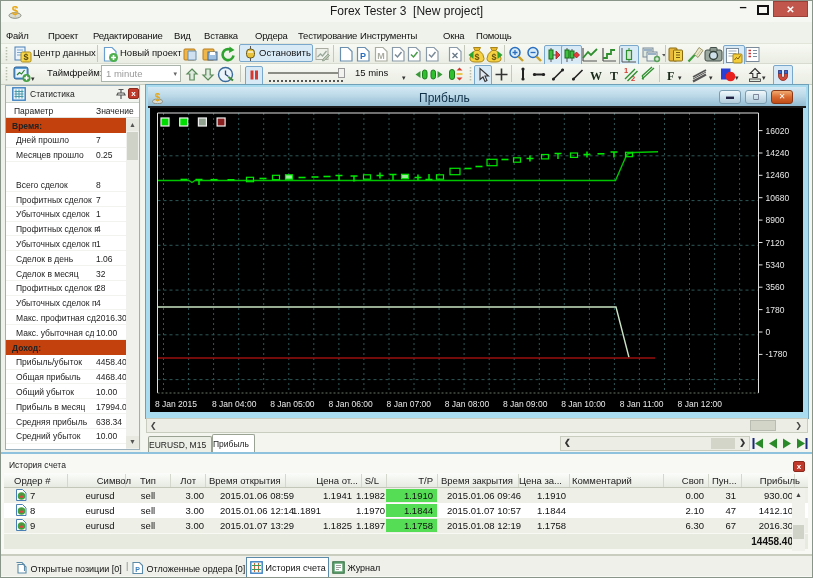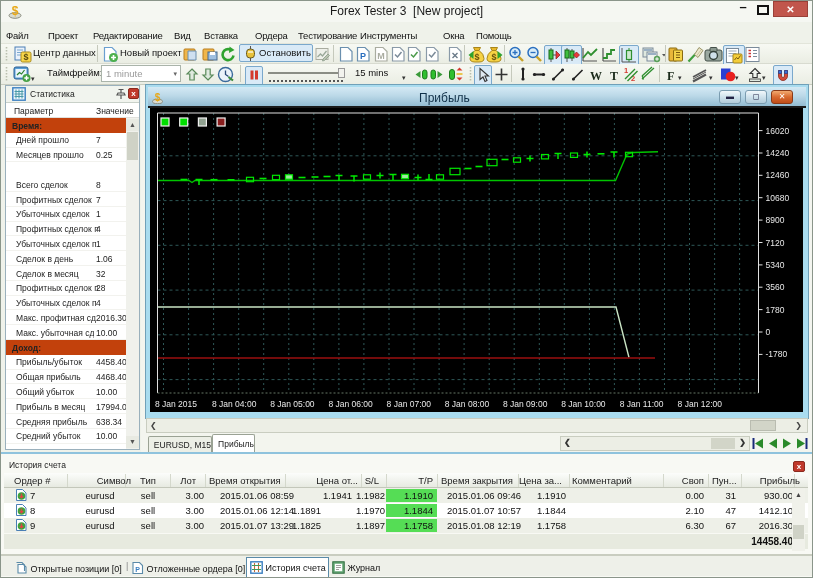--- a/index.html
+++ b/index.html
@@ -43,21 +43,21 @@
 .cwbtn { position:absolute; top:3px; width:22px; height:14px; border-radius:3px;
   border:1px solid #7a9cb0; background:linear-gradient(#f2f8fb 0%,#cfe2ec 50%,#b2cbd9 100%); text-align:center; line-height:12px; font-size:8px; color:#224;}
 #cwclose { background:linear-gradient(#f2aa70 0%,#d96a30 50%,#c04d18 100%); color:#fff; border-color:#8a3a18;}
 #blackclient { position:absolute; left:2px; top:21px; width:653px; height:304px; background:#000; }
 .axl { font-size:8.5px; fill:#e8e8e8; font-family:"Liberation Sans",sans-serif; }
 
 #hscroll { position:absolute; left:145px; top:417px; width:662px; height:15px; background:#eceee5; border:1px solid #c9cdc0;}
 
 #tabstrip { position:absolute; left:145px; top:433px; width:662px; height:19px; background:#f3f5ee; }
 .mditab { position:absolute; top:2px; height:17px; background:#ecefe6; border:1px solid #9aa294; border-bottom:none;
-  font-size:8.5px; color:#222; text-align:right; border-radius:2px 2px 0 0;}
+  font-size:8.5px; color:#222; text-align:left; border-radius:2px 2px 0 0;}
 .mditab.active { background:#fff; top:0; height:19px; }
 
 #bottom { position:absolute; left:0; top:451px; width:813px; height:125px; background:#f8f9f4; border-top:2px solid #8fc3dd;}
 #bp_head { position:absolute; left:8px; top:6px; font-size:8.5px; color:#222; }
 #bp_x { position:absolute; left:792px; top:460px; width:12px; height:11px; background:#c0392b; border:1px solid #8a2a1f;
   border-radius:2px; color:#fff; font-size:8px; font-weight:bold; text-align:center; line-height:10px;}
 #bp_cols { position:absolute; left:3px; top:472px; width:804px; height:15px;
   background:linear-gradient(#fcfdfb,#e7eae1); border-bottom:1px solid #c3c7ba; font-size:9.5px; color:#222;}
 #bp_cols span { position:absolute; top:2px; }
 .brow { position:absolute; left:3px; width:804px; height:15px; font-size:9.5px; color:#111; }
@@ -671,21 +671,21 @@
     <span class="bico" style="left:11px"><svg width="13" height="14" viewBox="0 0 13 14">
         <path d="M1.5,1.5 h6 l3.5,3.5 v7.5 h-9.5 z" fill="#fff" stroke="#4a7fb5" stroke-width="1"></path>
         <circle cx="6.5" cy="8" r="3.8" fill="#3ea33e"></circle>
         <path d="M6.5,5.6 v4 M4.8,8 l1.7,1.9 L8.2,8" stroke="#d44" stroke-width="1.3" fill="none"></path>
       </svg></span>
     <span class="bc" style="left:26px">9</span>
     <span class="bc" style="left:65px;width:62px;text-align:center">eurusd</span>
     <span class="bc" style="left:122px;width:44px;text-align:center">sell</span>
     <span class="bc" style="left:160px;width:40px;text-align:right">3.00</span>
     <span class="bc" style="left:216px">2015.01.07 13:29</span>
-    <span class="bc" style="left:288px;width:60px;">1.1825</span>
+    <span class="bc" style="left:288px;width:60px;text-align:right">1.1825</span>
     <span class="bc" style="left:322px;width:59px;text-align:right">1.1897</span>
     <div class="tpcell"></div>
     <span class="bc" style="left:369px;width:60px;text-align:right;z-index:2">1.1758</span>
     <span class="bc" style="left:443px">2015.01.08 12:19</span>
     <span class="bc" style="left:502px;width:60px;text-align:right">1.1758</span>
     <span class="bc" style="left:640px;width:60px;text-align:right">6.30</span>
     <span class="bc" style="left:672px;width:60px;text-align:right">67</span>
     <span class="bc" style="left:729px;width:60px;text-align:right">2016.30</span>
   </div>
 <div id="bp_foot">

